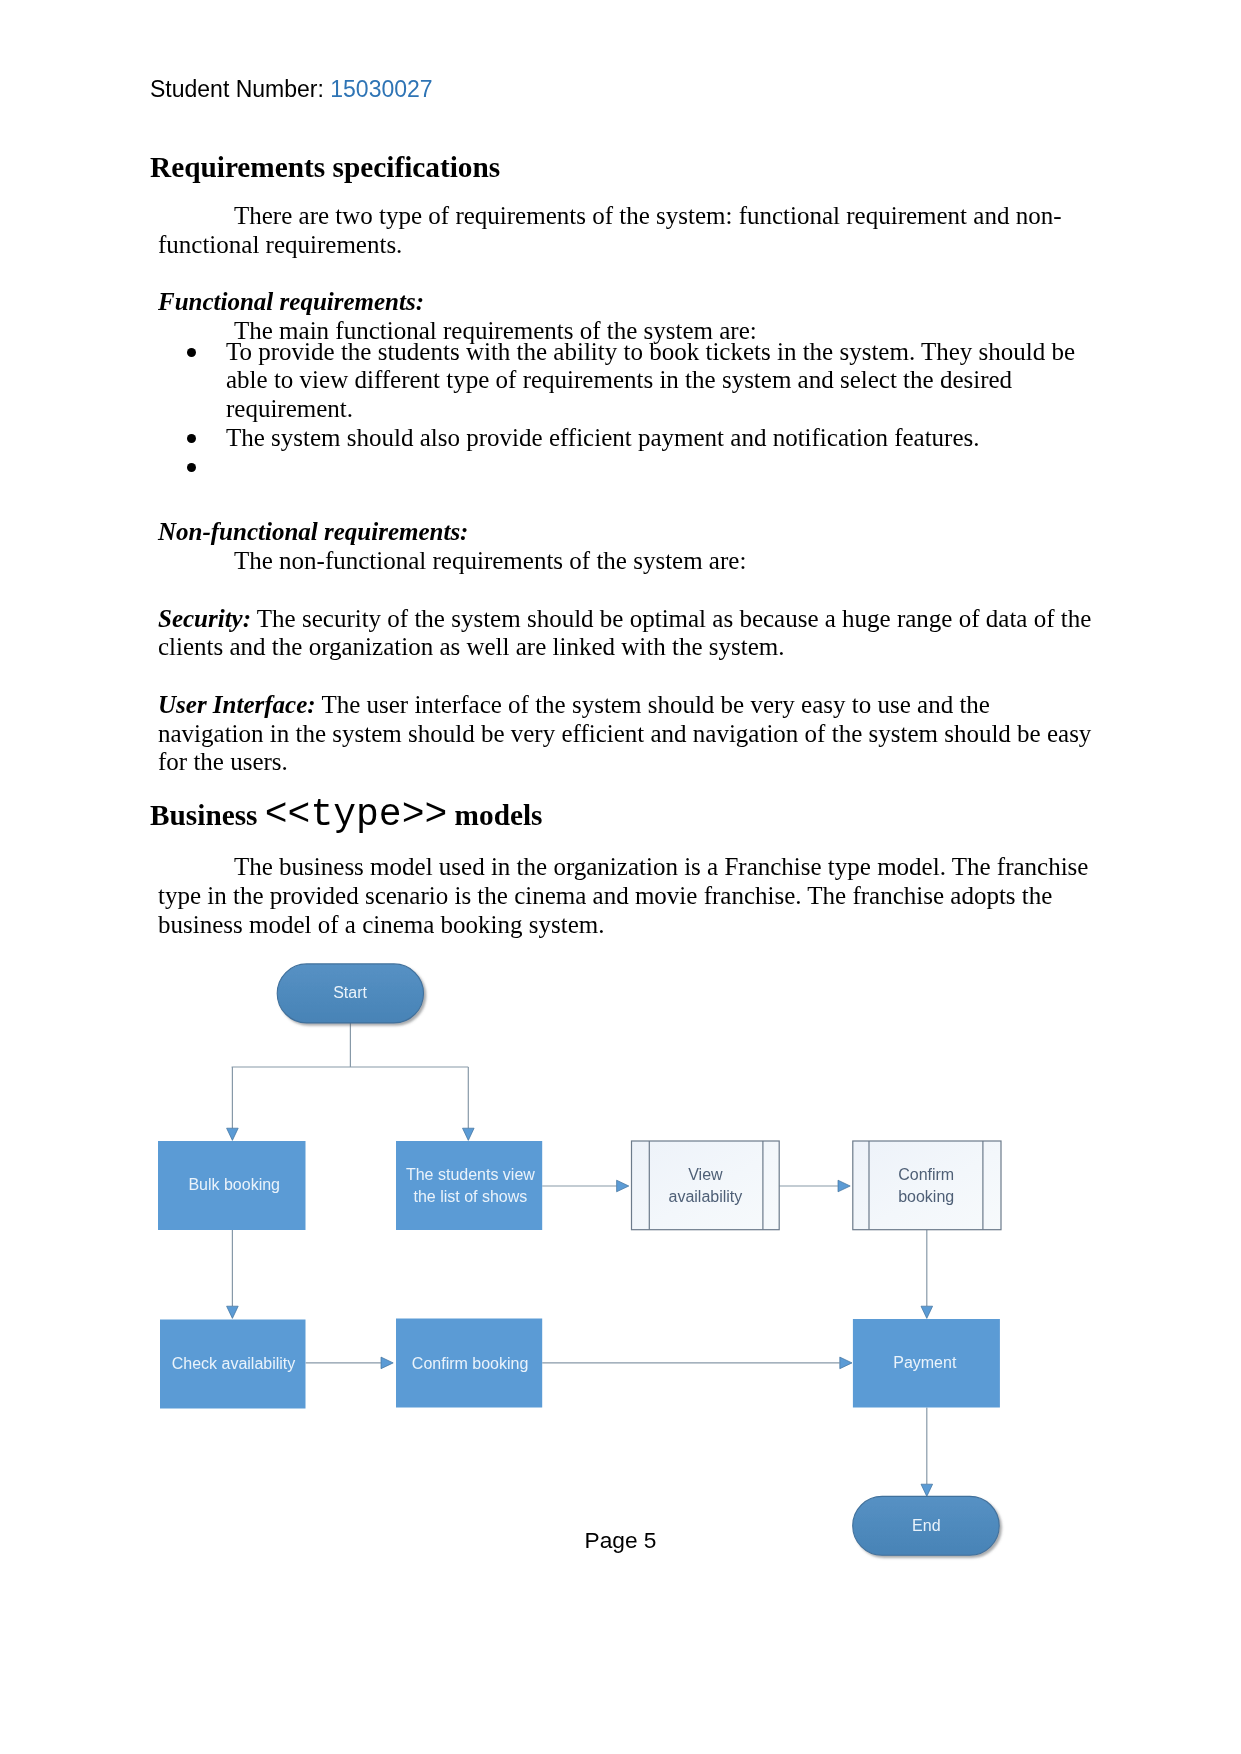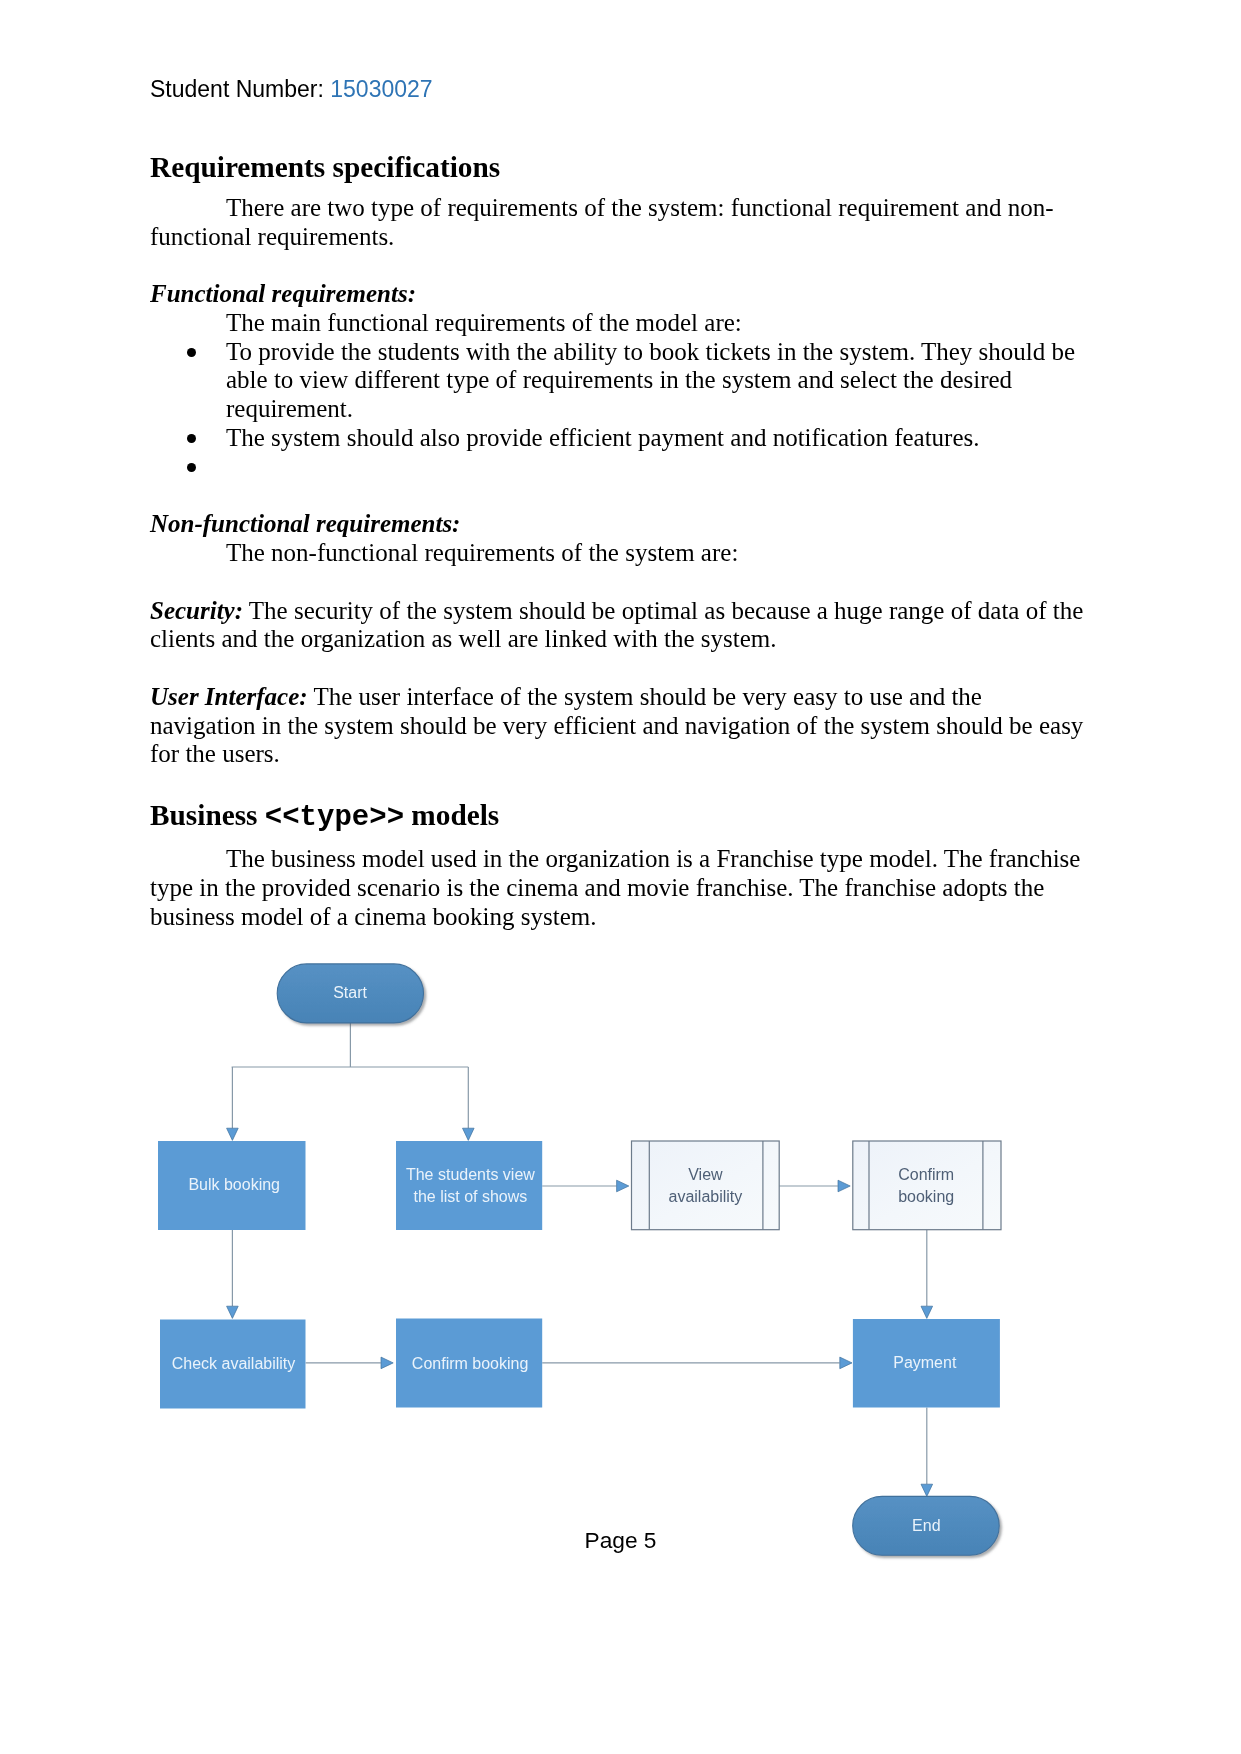--- a/index.html
+++ b/index.html
@@ -10,22 +10,22 @@
 
   .hdr{position:absolute;left:150px;top:78.3px;transform:translateZ(0);font-family:"Liberation Sans",sans-serif;
        font-size:23px;line-height:23px;color:#000;white-space:nowrap;}
   .hdr .num{color:#2E74B5;}
 
   .content{position:absolute;left:0;top:0;width:1067px;height:1754px;
            font-size:25px;line-height:28.76px;color:#000;text-align:left;}
   .blk{position:absolute;left:150px;width:941px;transform:translateZ(0);}
   .content h1{font-weight:bold;font-size:29.3px;line-height:28.76px;margin:0;
               font-family:"Liberation Serif",serif;}
-  .content h1 .mono{font-family:"Liberation Mono",monospace;font-size:29px;font-weight:bold;}
-  .content p{margin:0;}
+  .content h1 .mono{font-family:"Liberation Mono",monospace;font-size:38px;font-weight:normal;}
+  .content p{margin:8px;}
   .ind{text-indent:76px;}
   .lbl{font-weight:bold;font-style:italic;}
   ul{margin:0;padding:0;list-style:none;}
   ul li{position:relative;padding-left:76px;}
   ul li .bullet{position:absolute;left:37.3px;top:10.1px;width:9px;height:9px;
                 border-radius:50%;background:#000;font-size:0;line-height:0;color:transparent;}
 
   .footer{position:absolute;left:0;top:1527px;transform:translateZ(0);width:1241px;text-align:center;
           font-family:"Liberation Sans",sans-serif;font-size:22.7px;color:#000;}
 
@@ -37,21 +37,21 @@
 <div class="page">
 
   <div class="hdr">
     <span>Student Number: </span><span class="num">15030027</span>
   </div>
 
   <div class="content">
     <h1 class="blk" style="top:152.9px">Requirements specifications</h1>
     <p class="blk ind" style="top:193.9px">There are two type of requirements of the system: functional requirement and non-functional requirements.</p>
     <p class="blk lbl" style="top:280.1px">Functional requirements:</p>
-    <p class="blk ind" style="top:308.9px">The main functional requirements of the model are:</p>
+    <p class="blk ind" style="top:308.9px">The main functional requirements of the system are:</p>
     <ul class="blk" style="top:337.7px">
       <li><span class="bullet">•</span><span>To provide the students with the ability to book tickets in the system. They should be able to view different type of requirements in the system and select the desired requirement.</span></li>
       <li><span class="bullet">•</span><span>The system should also provide efficient payment and notification features.</span></li>
       <li><span class="bullet">•</span></li>
     </ul>
     <p class="blk lbl" style="top:510.2px">Non-functional requirements:</p>
     <p class="blk ind" style="top:539.0px">The non-functional requirements of the system are:</p>
     <p class="blk" style="top:596.5px"><span class="lbl">Security:</span><span> The security of the system should be optimal as because a huge range of data of the clients and the organization as well are linked with the system.</span></p>
     <p class="blk" style="top:682.8px"><span class="lbl">User Interface:</span><span> The user interface of the system should be very easy to use and the navigation in the system should be very efficient and navigation of the system should be easy for the users.</span></p>
     <h1 class="blk" style="top:800.6px"><span>Business </span><span class="mono">&lt;&lt;type&gt;&gt;</span><span> models</span></h1>

